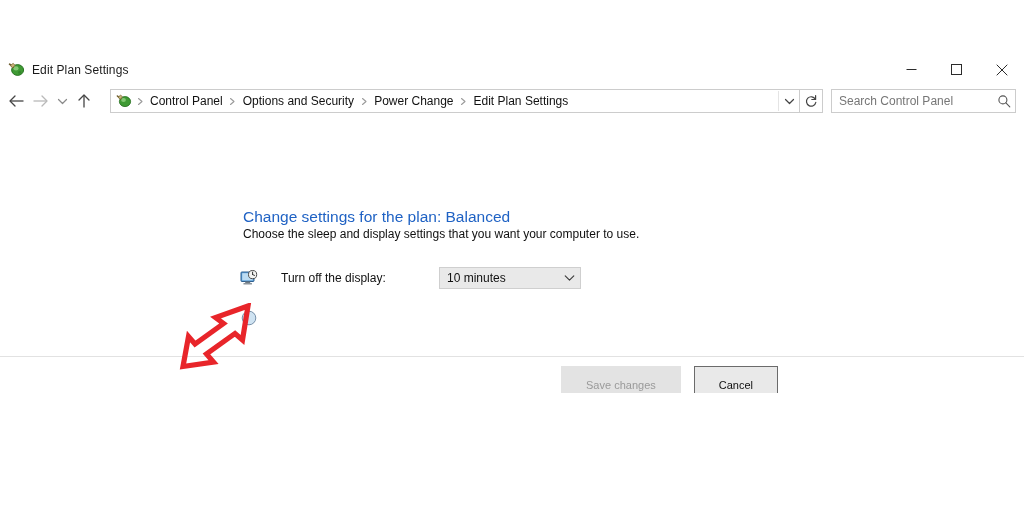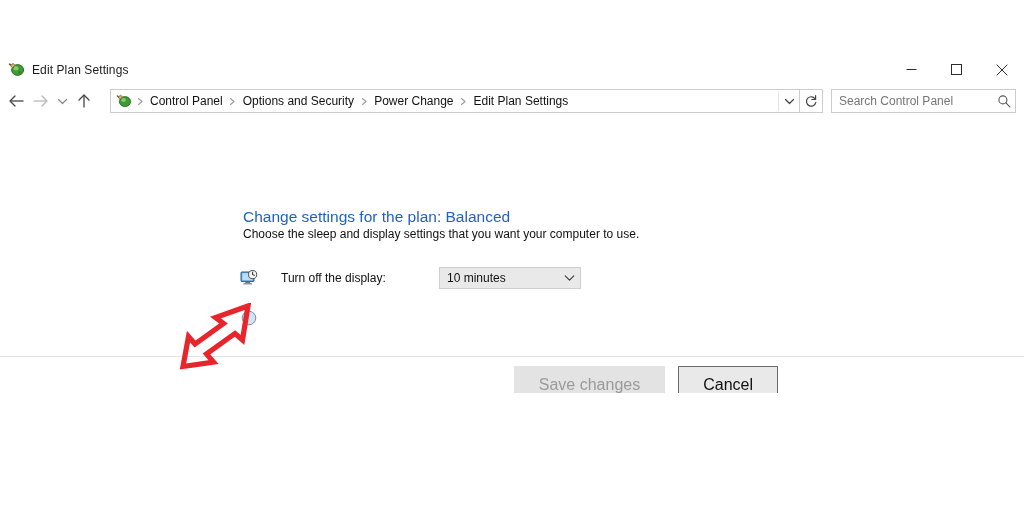--- a/index.html
+++ b/index.html
@@ -266,21 +266,21 @@
     position: absolute;
     right: 246px;
     top: 9px;
     display: flex;
     gap: 13px;
   }
   .btn {
     height: 37px;
     min-width: 73px;
     font-family: "Liberation Sans", sans-serif;
-    font-size: 16px;
+    font-size: 11px;
     display: flex;
     align-items: center;
     justify-content: center;
     box-sizing: border-box;
     padding: 0 24px;
     white-space: nowrap;
   }
   .btn.disabled {
     background: #e3e3e3;
     border: 1px solid #e3e3e3;

